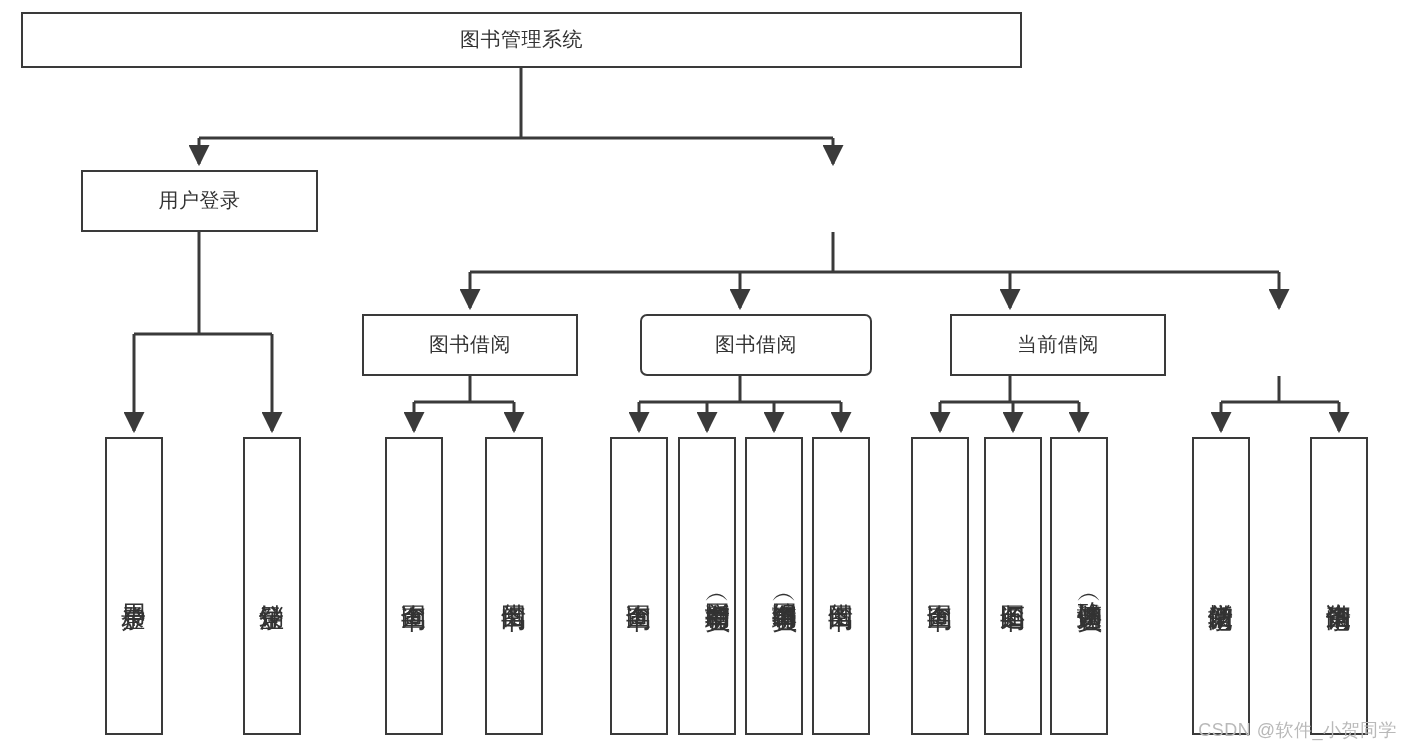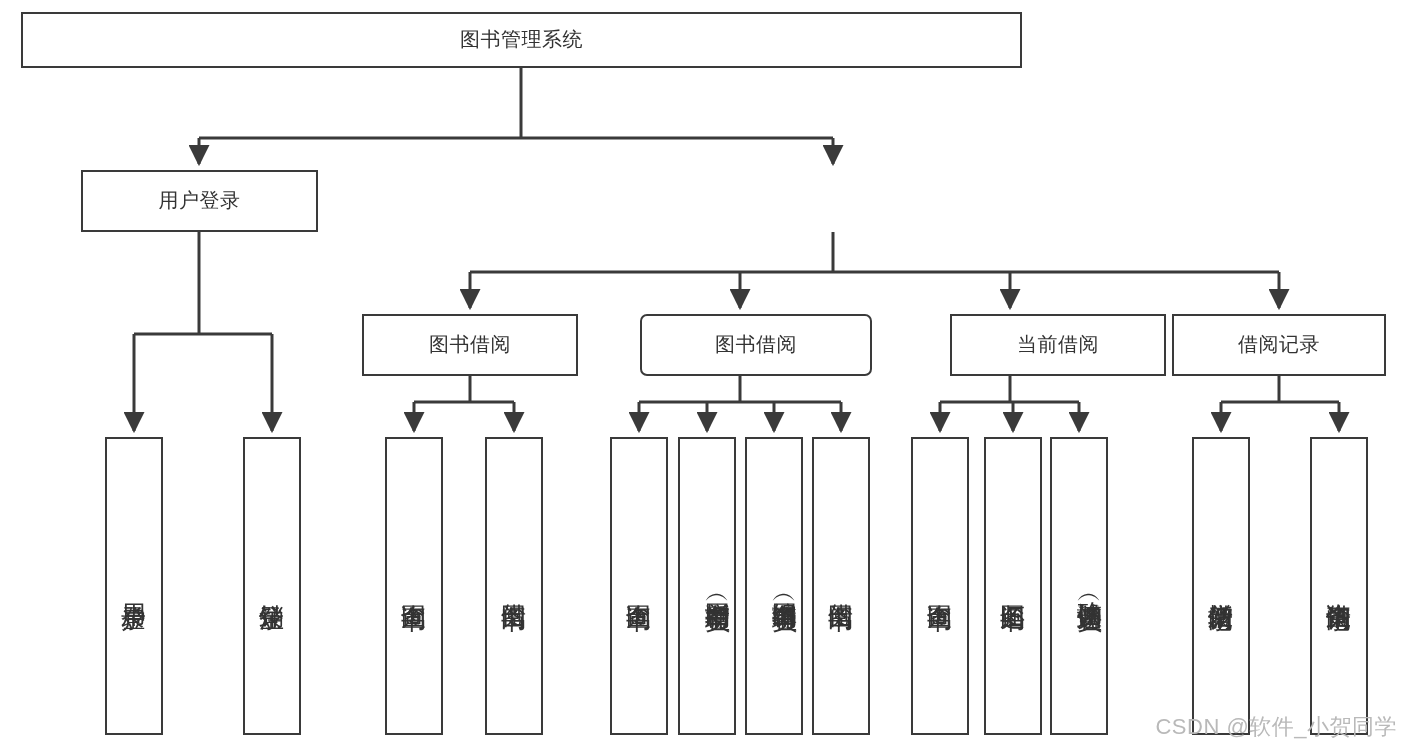--- a/index.html
+++ b/index.html
@@ -55,21 +55,21 @@
     text-orientation: upright;
     white-space: nowrap;
   }
   .node.horiz .htext {
     white-space: nowrap;
   }
   #watermark {
     position: absolute;
     right: 8px;
     bottom: 5px;
-    font-size: 22px;
+    font-size: 18px;
     color: #b9b9b9;
     white-space: nowrap;
     letter-spacing: 0.5px;
   }
 </style>
 </head>
 <body>
 
 <div id="diagram-root">
 
@@ -133,23 +133,20 @@
 
   <div class="node horiz" id="node-l3-0" style="left: 362px; top: 314px; width: 216px; height: 62px;">
     <span class="htext">图书借阅</span>
   </div>
   <div class="node horiz" id="node-l3-1" style="left: 640px; top: 314px; width: 232px; height: 62px; border-radius: 7px;">
     <span class="htext">图书借阅</span>
   </div>
   <div class="node horiz" id="node-l3-2" style="left: 950px; top: 314px; width: 216px; height: 62px;">
     <span class="htext">当前借阅</span>
   </div>
-  <div class="node horiz" id="node-l3-3" style="left: 1172px; top: 314px; width: 214px; height: 62px;">
-    <span class="htext">借阅记录</span>
-  </div>
 
   <div class="node vert" id="node-leaf-0" style="left: 105px; top: 437px; width: 58px; height: 298px;">
     <span class="vtext">用户登录</span>
   </div>
   <div class="node vert" id="node-leaf-1" style="left: 243px; top: 437px; width: 58px; height: 298px;">
     <span class="vtext">注销登录</span>
   </div>
   <div class="node vert" id="node-leaf-2" style="left: 385px; top: 437px; width: 58px; height: 298px;">
     <span class="vtext">查询图书</span>
   </div>

